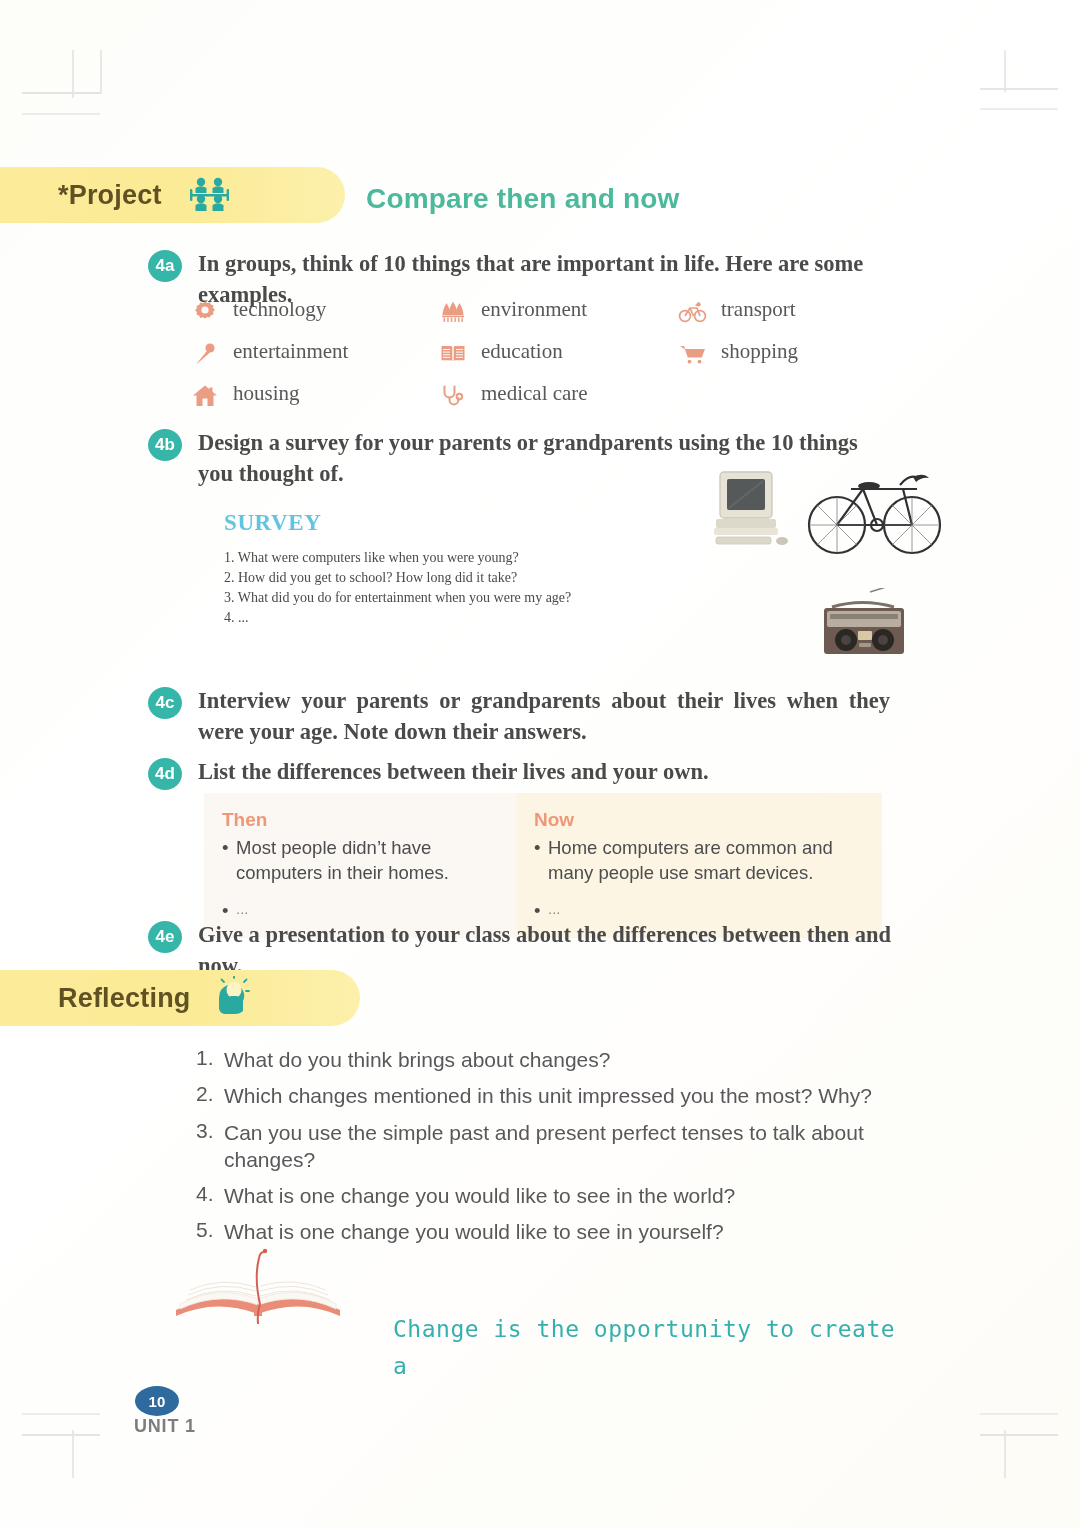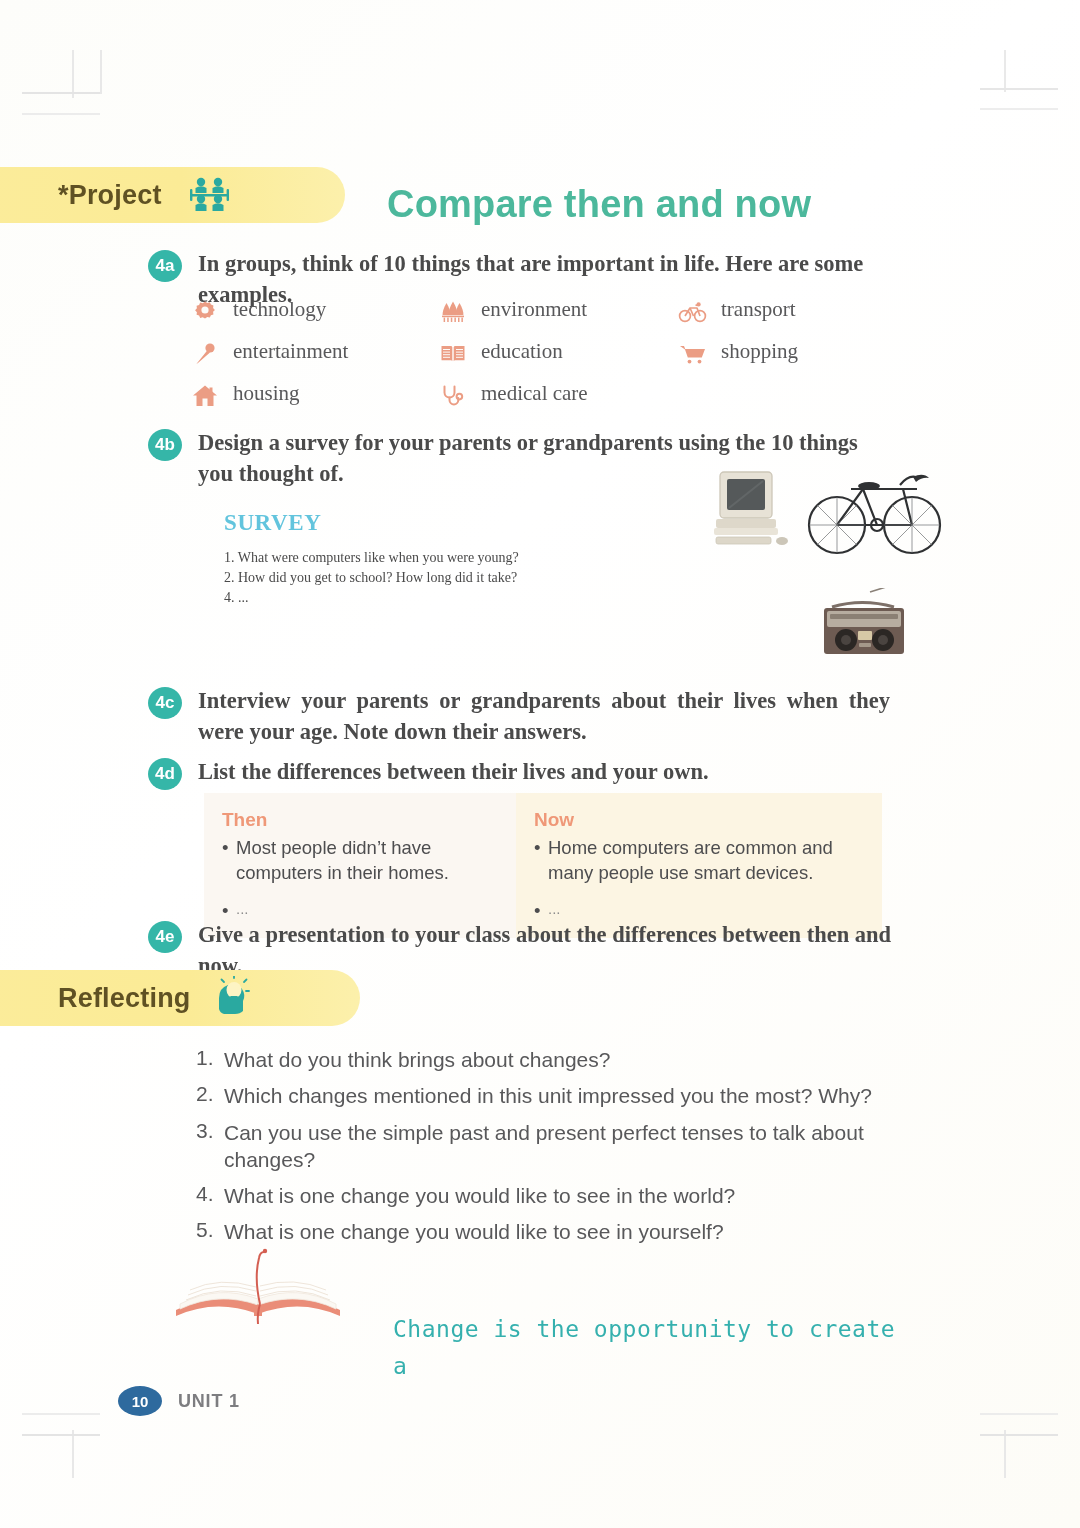--- a/index.html
+++ b/index.html
@@ -47,25 +47,24 @@
   .banner-label {
     font-size: 27px;
     font-weight: bold;
     color: #5f5123;
     letter-spacing: 0.2px;
   }
   .banner-icon { margin-left: 22px; display: flex; align-items: center; }
 
   .section-title {
     position: absolute;
-    font-size: 38px;
+    font-size: 28px;
     font-weight: bold;
     color: #4cb89c;
     letter-spacing: 0.2px;
-    margin-left: 21px;
   }
 
   
   .task { position: absolute; display: flex; align-items: flex-start; }
   .badge {
     flex: 0 0 auto;
     width: 34px; height: 32px;
     border-radius: 50%;
     background: #35b6a8;
     color: #ffffff;
@@ -406,20 +405,21 @@
       <rect x="40" y="43" width="14" height="9" rx="1" fill="#d7c9a6"></rect>
       <rect x="41" y="55" width="12" height="4" rx="1" fill="#a4988a"></rect>
       <path d="M14 19 q30 -9 62 0" stroke="#7d7068" stroke-width="3" fill="none"></path>
     </svg>
   </div>
 
   <div class="survey" style="left:224px; top:510px;">
     <div class="survey-title">SURVEY</div>
     <div class="survey-q">1. What were computers like when you were young?</div>
     <div class="survey-q">2. How did you get to school? How long did it take?</div>
+    <div class="survey-q">3. What did you do for entertainment when you were my age?</div>
     <div class="survey-q">4. ...</div>
   </div>
 
   <div class="task" style="left:148px; top:686px; width:742px;">
     <div class="badge">4c</div>
     <div class="task-text" style="text-align:justify;">Interview your parents or grandparents about their lives when they were your age. Note down their answers.</div>
   </div>
 
   <div class="task" style="left:148px; top:757px; width:742px;">
     <div class="badge">4d</div>
@@ -513,18 +513,18 @@
       <path d="M92 66 q-6 -26 -1 -46 q1 -6 5 -6" stroke="#d45f52" stroke-width="2" fill="none"></path>
       <circle cx="97" cy="13" r="2.2" fill="#d45f52"></circle>
       <path d="M92 66 q-3 10 -2 20" stroke="#d45f52" stroke-width="2" fill="none"></path>
     </svg>
   </div>
 
   <div class="quote" style="left:393px; top:1311px;">
     <div>Change is the opportunity to create a</div>
   </div>
 
-  <div class="footer" style="left:118px; top:1386px;">
+  <div class="footer" style="left:118px; top:1386px;flex-direction:column;">
     <div class="pagenum">10</div>
     <div class="unitlabel">UNIT 1</div>
   </div>
 
 </div>
 
 </body></html>

